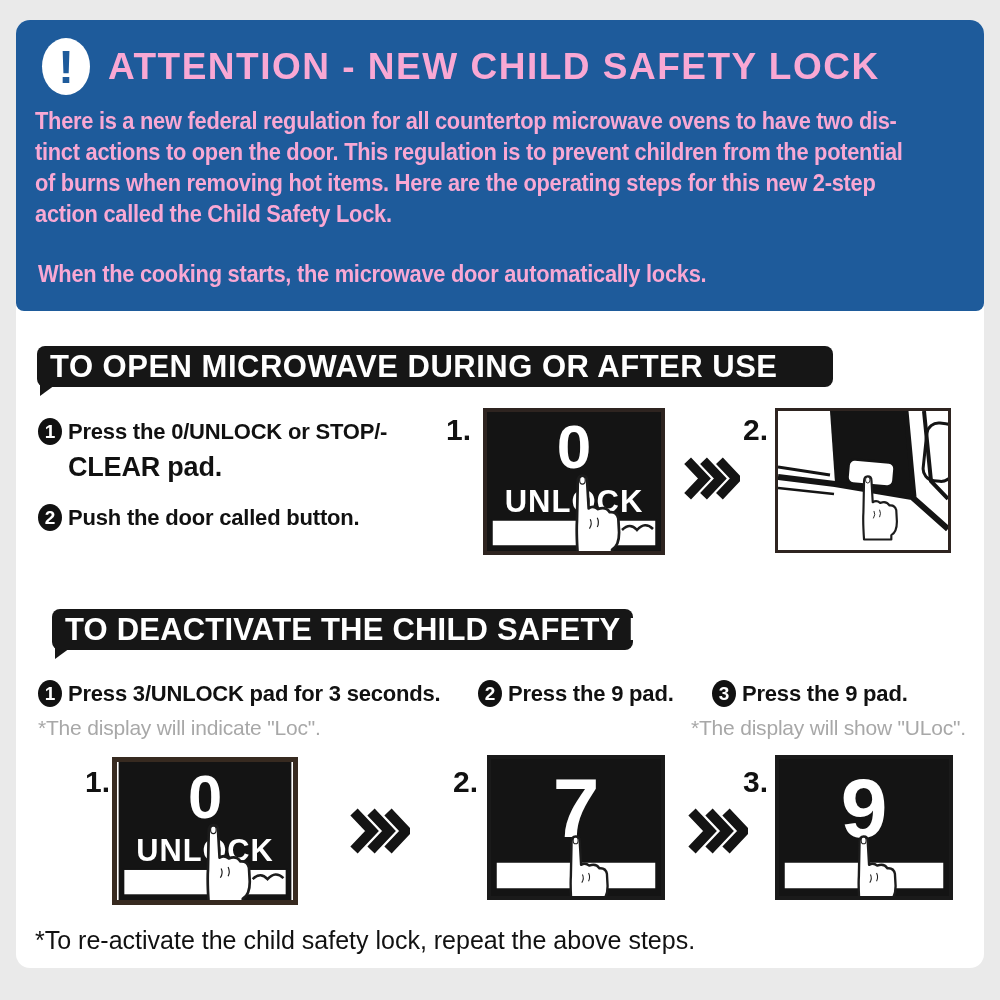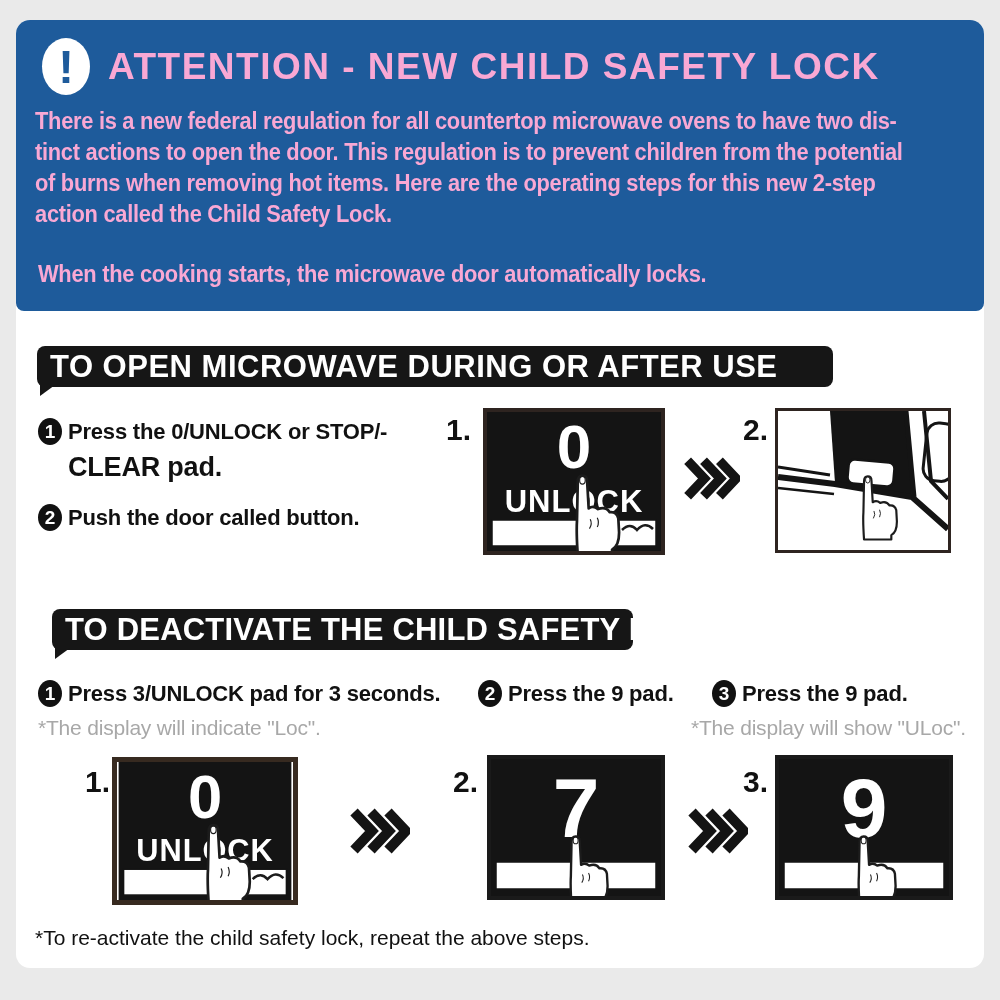--- a/index.html
+++ b/index.html
@@ -62,21 +62,21 @@
   .figlabel { position:absolute; font-size:30px; font-weight:bold; }
   .fig { position:absolute; margin:0; padding:0; }
   .fig svg { display:block; }
   .keypad-border-a { border:4px solid #2e2420; }
   .keypad-border-b { border:5px solid #372a20; }
   .keypad-border-c { border:4px solid #1a1a1a; }
   .door-border { border:3px solid #2e2420; }
   .chev { position:absolute; }
   .ktext { font-family:"Liberation Sans", sans-serif; fill:#ffffff; }
   
-  .footer-note { position:absolute; left:19px; top:906px; font-size:21px; color:#111; }
+  .footer-note { position:absolute; left:19px; top:906px; font-size:25px; color:#111; }
   .defs-holder { position:absolute; width:0; height:0; overflow:hidden; }
 </style>
 </head>
 <body>
 
 <svg class="defs-holder" aria-hidden="true">
   <defs>
     <symbol id="hand" viewBox="0 0 100 100" overflow="visible">
       <path d="M42,10 Q42,2 48,2 Q54,2 54,9 L56,44 Q62,40 68,45 Q78,41 83,49 Q92,48 94,57 L95,75 Q95,92 86,97 L86,104 L42,104 Q40,75 41,60 Z" fill="#ffffff" stroke="#1c1c1c" stroke-width="3.5" stroke-linejoin="round"></path>
       <ellipse cx="48" cy="8" rx="3.6" ry="5" fill="none" stroke="#1c1c1c" stroke-width="1.5"></ellipse>

